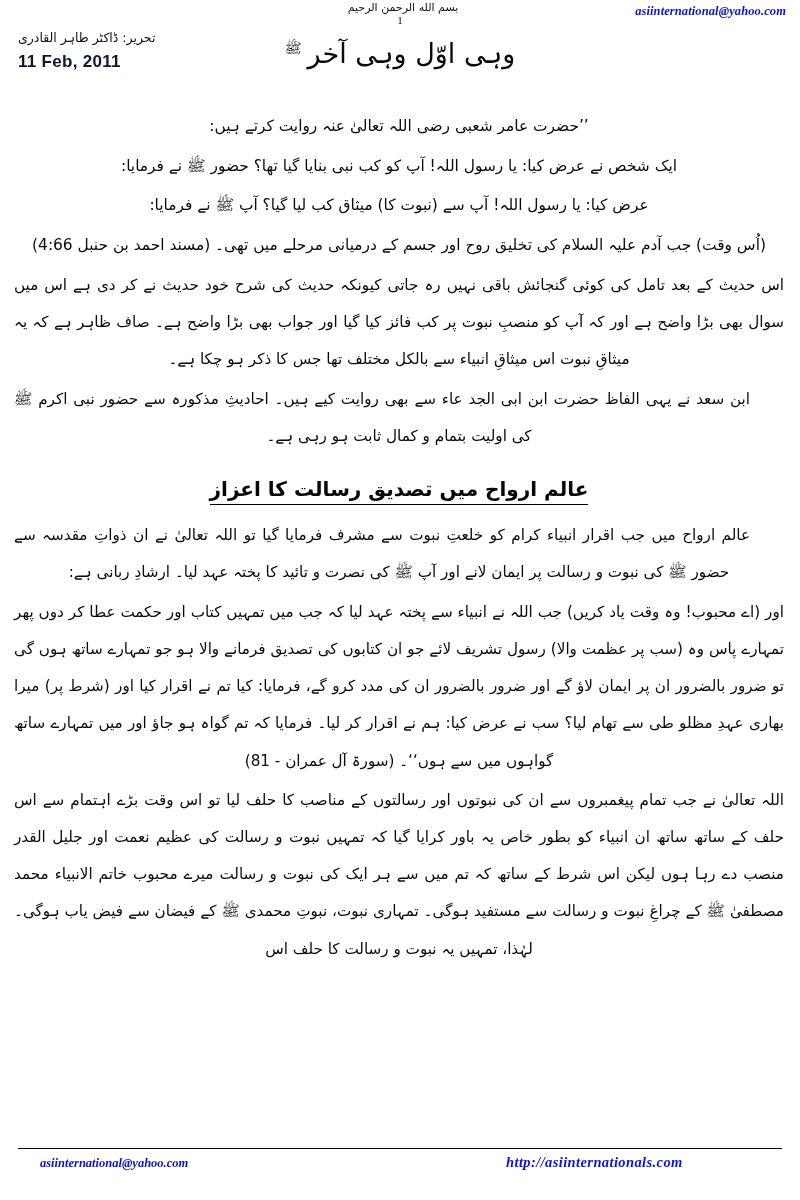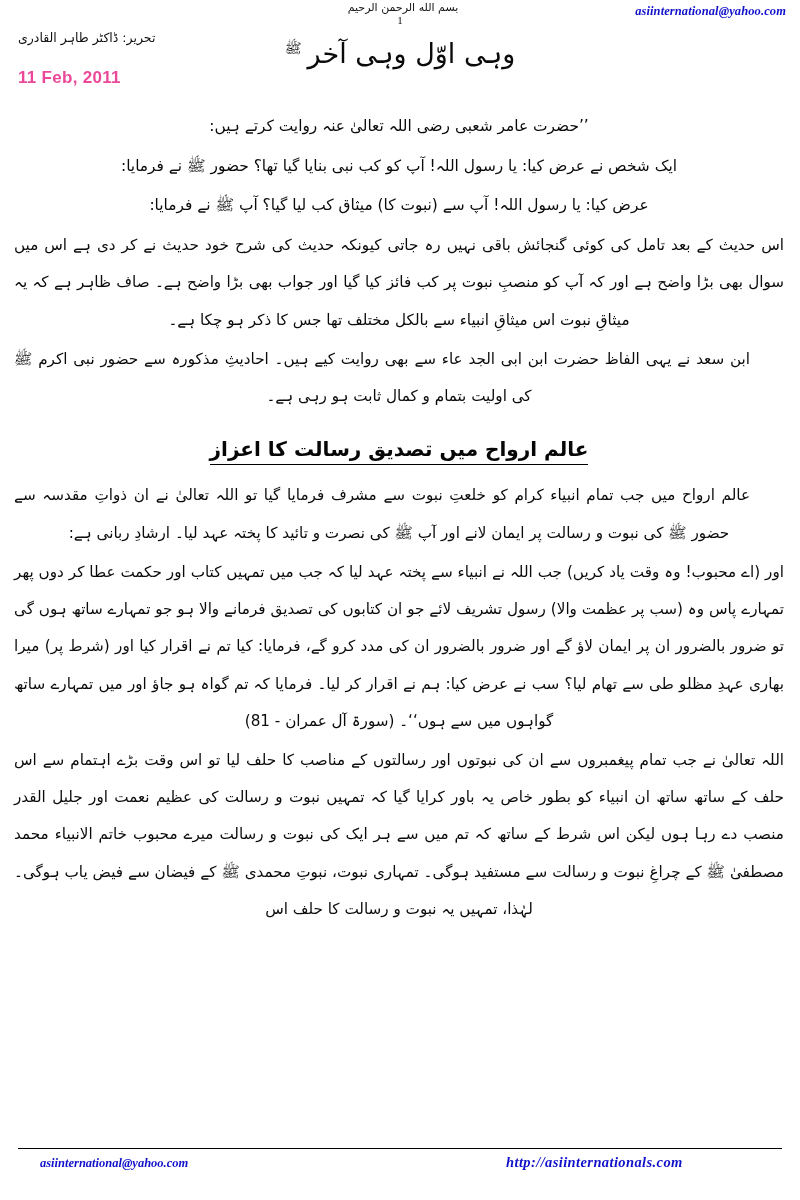--- a/index.html
+++ b/index.html
@@ -70,27 +70,27 @@
     left: 18px;
     text-align: left;
     direction: rtl;
     font-family: "DejaVu Sans", sans-serif;
     font-size: 12.5px;
     color: #111;
     white-space: nowrap;
   }
   .hdr-date {
     position: absolute;
-    top: 68px;
+    top: 52px;
     left: 18px;
     direction: ltr;
     font-family: "Liberation Sans", sans-serif;
     font-size: 17px;
     font-weight: bold;
-    color: #ec4899;
+    color: #0f172a;
     letter-spacing: .3px;
     white-space: nowrap;
   }
   .hdr-title {
     position: absolute;
     top: 38px;
     left: 0;
     right: 0;
     text-align: center;
     direction: rtl;
@@ -225,30 +225,31 @@
   <div class="content">
 
     <p class="blk narration">’’حضرت عامر شعبی رضی اللہ تعالیٰ عنہ روایت کرتے ہیں:</p>
 
     <p class="blk narration">ایک شخص نے عرض کیا: یا رسول اللہ! آپ کو کب نبی بنایا گیا تھا؟ حضور ﷺ نے فرمایا:</p>
 
 
 
     <p class="blk narration">عرض کیا: یا رسول اللہ! آپ سے (نبوت کا) میثاق کب لیا گیا؟ آپ ﷺ نے فرمایا:</p>
 
+    <p class="blk narration">(اُس وقت) جب آدم علیہ السلام کی تخلیق روح اور جسم کے درمیانی مرحلے میں تھی۔ (مسند احمد بن حنبل 4:66)</p>
 
     <p class="blk flow">اس حدیث کے بعد تامل کی کوئی گنجائش باقی نہیں رہ جاتی کیونکہ حدیث کی شرح خود حدیث نے کر دی ہے اس میں سوال بھی بڑا واضح ہے اور کہ آپ کو منصبِ نبوت پر کب فائز کیا گیا اور جواب بھی بڑا واضح ہے۔ صاف ظاہر ہے کہ یہ میثاقِ نبوت اس میثاقِ انبیاء سے بالکل مختلف تھا جس کا ذکر ہو چکا ہے۔</p>
 
     <p class="blk flow indent-first">ابن سعد نے یہی الفاظ حضرت ابن ابی الجد عاء سے بھی روایت کیے ہیں۔ احادیثِ مذکورہ سے حضور نبی اکرم ﷺ کی اولیت بتمام و کمال ثابت ہو رہی ہے۔</p>
 
     <h2 class="section-heading">
       <span class="hd-text">عالم ارواح میں تصدیق رسالت کا اعزاز</span>
     </h2>
 
-    <p class="blk flow indent-first">عالم ارواح میں جب تمام انبیاء کرام کو خلعتِ نبوت سے مشرف فرمایا گیا تو اللہ تعالیٰ نے ان ذواتِ مقدسہ سے حضور ﷺ کی نبوت و رسالت پر ایمان لانے اور آپ ﷺ کی نصرت و تائید کا پختہ عہد لیا۔ ارشادِ ربانی ہے:</p>
+    <p class="blk flow indent-first">عالم ارواح میں جب اقرار انبیاء کرام کو خلعتِ نبوت سے مشرف فرمایا گیا تو اللہ تعالیٰ نے ان ذواتِ مقدسہ سے حضور ﷺ کی نبوت و رسالت پر ایمان لانے اور آپ ﷺ کی نصرت و تائید کا پختہ عہد لیا۔ ارشادِ ربانی ہے:</p>
 
     <p class="blk quran">اور (اے محبوب! وہ وقت یاد کریں) جب اللہ نے انبیاء سے پختہ عہد لیا کہ جب میں تمہیں کتاب اور حکمت عطا کر دوں پھر تمہارے پاس وہ (سب پر عظمت والا) رسول تشریف لائے جو ان کتابوں کی تصدیق فرمانے والا ہو جو تمہارے ساتھ ہوں گی تو ضرور بالضرور ان پر ایمان لاؤ گے اور ضرور بالضرور ان کی مدد کرو گے، فرمایا: کیا تم نے اقرار کیا اور (شرط پر) میرا بھاری عہدِ مظلو طی سے تھام لیا؟ سب نے عرض کیا: ہم نے اقرار کر لیا۔ فرمایا کہ تم گواہ ہو جاؤ اور میں تمہارے ساتھ گواہوں میں سے ہوں‘‘۔ (سورۃ آل عمران - 81)</p>
 
     <p class="blk flow">اللہ تعالیٰ نے جب تمام پیغمبروں سے ان کی نبوتوں اور رسالتوں کے مناصب کا حلف لیا تو اس وقت بڑے اہتمام سے اس حلف کے ساتھ ساتھ ان انبیاء کو بطور خاص یہ باور کرایا گیا کہ تمہیں نبوت و رسالت کی عظیم نعمت اور جلیل القدر منصب دے رہا ہوں لیکن اس شرط کے ساتھ کہ تم میں سے ہر ایک کی نبوت و رسالت میرے محبوب خاتم الانبیاء محمد مصطفیٰ ﷺ کے چراغِ نبوت و رسالت سے مستفید ہوگی۔ تمہاری نبوت، نبوتِ محمدی ﷺ کے فیضان سے فیض یاب ہوگی۔ لہٰذا، تمہیں یہ نبوت و رسالت کا حلف اس</p>
   </div>
 
   <div class="footer">
     <div class="footer-rule"></div>
     <div class="footer-row">
       <span class="ftr-email">asiinternational@yahoo.com</span>

